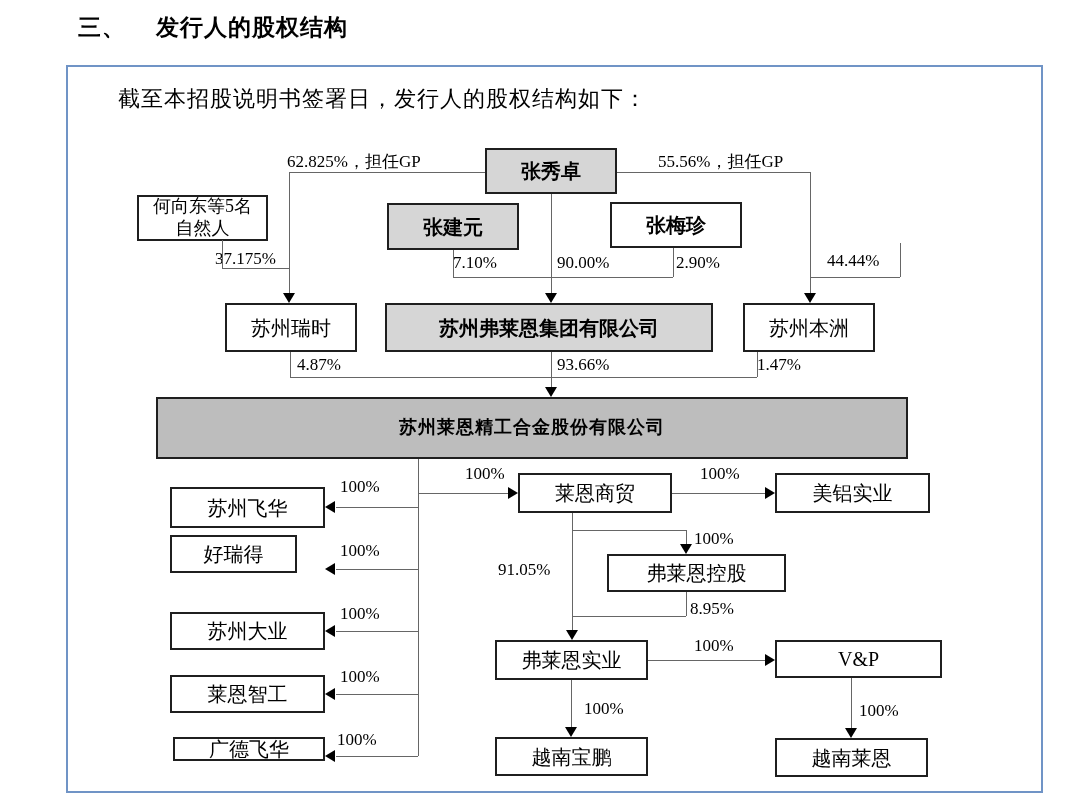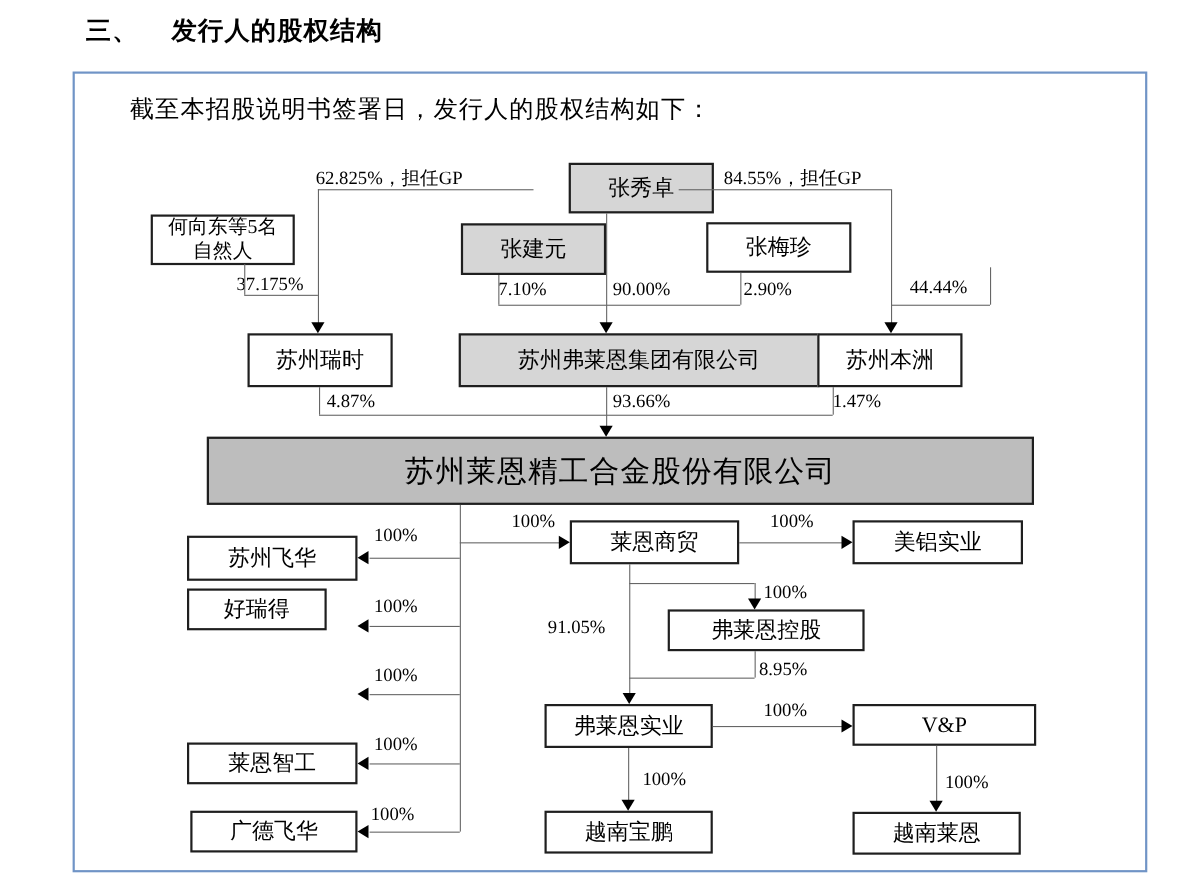--- a/index.html
+++ b/index.html
@@ -9,21 +9,21 @@
              font-size:23px;font-weight:bold;letter-spacing:1px;}
   .frame{position:absolute;left:66px;top:65px;width:977px;height:728px;
          border:2px solid #7094c6;box-sizing:border-box;background:#fff;}
   .intro{position:absolute;left:118px;top:84px;font-size:22px;letter-spacing:1px;}
   .node{position:absolute;box-sizing:border-box;border:2px solid #1f1f1f;background:#fff;
         display:flex;align-items:center;justify-content:center;text-align:center;
         font-size:20px;line-height:1.2;}
   .node.two{flex-direction:column;font-size:18px;}
   .node.gray{background:#d6d6d6;}
   .node.dark{background:#bdbdbd;}
-  .node.bold{font-weight:normal;margin-left:32px;}
+  .node.bold{font-weight:bold;}
   .elbl{position:absolute;font-size:17px;white-space:nowrap;}
   .ln{position:absolute;background:#666;}
   .ln.h{height:1px;}
   .ln.v{width:1px;}
   .ar{position:absolute;width:0;height:0;}
   .ar-d{border-left:6px solid transparent;border-right:6px solid transparent;border-top:10px solid #000;}
   .ar-l{border-top:6px solid transparent;border-bottom:6px solid transparent;border-right:10px solid #000;}
   .ar-r{border-top:6px solid transparent;border-bottom:6px solid transparent;border-left:10px solid #000;}
 </style>
 </head>
@@ -56,34 +56,37 @@
   <div class="node" style="left:225px;top:303px;width:132px;height:49px">
       <span>苏州瑞时</span>
     </div>
   <div class="node gray bold" style="left:385px;top:303px;width:328px;height:49px">
       <span>苏州弗莱恩集团有限公司</span>
     </div>
   <div class="node" style="left:743px;top:303px;width:132px;height:49px">
       <span>苏州本洲</span>
     </div>
 
-  <div class="node dark bold" style="left:156px;top:397px;width:752px;height:62px;font-size:27px;letter-spacing:1px">
+  <div class="node dark bold" style="left:156px;top:397px;width:752px;height:62px;font-size:18px;letter-spacing:1px">
       <span>苏州莱恩精工合金股份有限公司</span>
     </div>
 
   <div class="node" style="left:170px;top:487px;width:155px;height:41px">
       <span>苏州飞华</span>
     </div>
   <div class="node" style="left:170px;top:535px;width:127px;height:38px">
       <span>好瑞得</span>
     </div>
+  <div class="node" style="left:170px;top:612px;width:155px;height:38px">
+      <span>苏州大业</span>
+    </div>
   <div class="node" style="left:170px;top:675px;width:155px;height:38px">
       <span>莱恩智工</span>
     </div>
-  <div class="node" style="left:173px;top:737px;width:152px;height:38px">
+  <div class="node" style="left:173px;top:737px;width:152px;height:24px">
       <span>广德飞华</span>
     </div>
 
   <div class="node" style="left:518px;top:473px;width:154px;height:40px">
       <span>莱恩商贸</span>
     </div>
   <div class="node" style="left:775px;top:473px;width:155px;height:40px">
       <span>美铝实业</span>
     </div>
   <div class="node" style="left:607px;top:554px;width:179px;height:38px">
@@ -96,21 +99,21 @@
       <span>V&amp;P</span>
     </div>
   <div class="node" style="left:495px;top:737px;width:153px;height:39px">
       <span>越南宝鹏</span>
     </div>
   <div class="node" style="left:775px;top:738px;width:153px;height:39px">
       <span>越南莱恩</span>
     </div>
 
   <div class="elbl" style="left:287px;top:150px">62.825%，担任GP</div>
-  <div class="elbl" style="left:658px;top:150px">84.55%，担任GP</div>
+  <div class="elbl" style="left:658px;top:150px">55.56%，担任GP</div>
   <div class="elbl" style="left:215px;top:249px">37.175%</div>
   <div class="elbl" style="left:453px;top:253px">7.10%</div>
   <div class="elbl" style="left:557px;top:253px">90.00%</div>
   <div class="elbl" style="left:676px;top:253px">2.90%</div>
   <div class="elbl" style="left:827px;top:251px">44.44%</div>
   <div class="elbl" style="left:297px;top:355px">4.87%</div>
   <div class="elbl" style="left:557px;top:355px">93.66%</div>
   <div class="elbl" style="left:757px;top:355px">1.47%</div>
   <div class="elbl" style="left:340px;top:477px">100%</div>
   <div class="elbl" style="left:340px;top:541px">100%</div>

